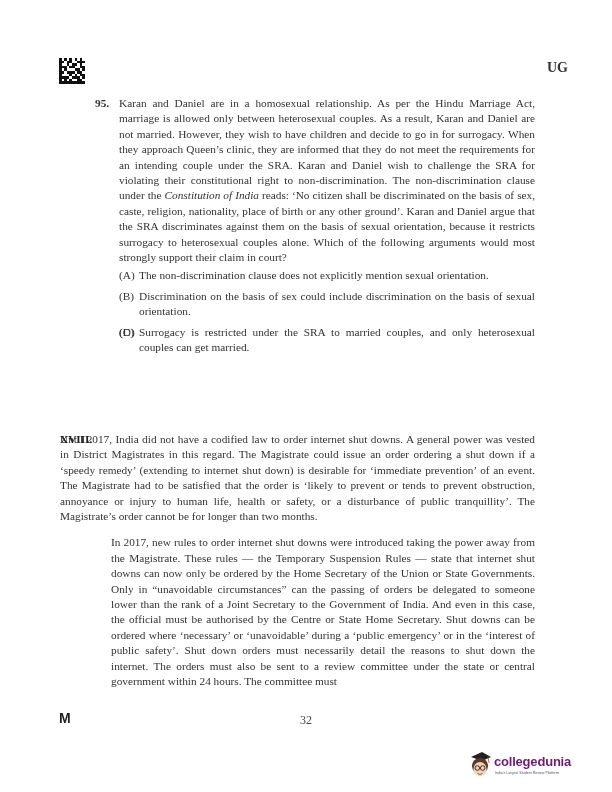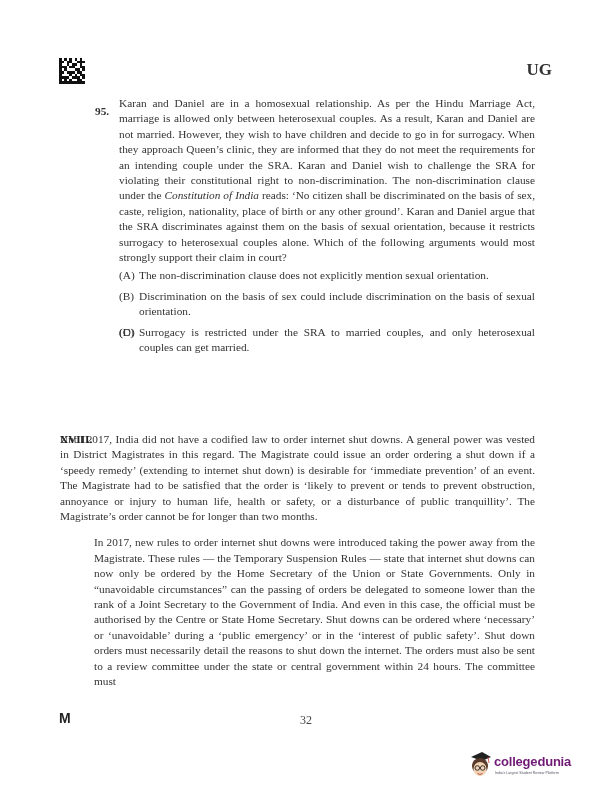--- a/index.html
+++ b/index.html
@@ -8,41 +8,41 @@
       font-family: "DejaVu Serif", "Liberation Serif", serif;
       color: #2a2a2a;
     }
     .qr {
       position: absolute; left: 59px; top: 58px; width: 26px; height: 26px;
       display: grid; grid-template-columns: repeat(10, 1fr); grid-template-rows: repeat(10, 1fr);
     }
     .qr span { display: block; }
     .qr .on { background: #111; }
     .ug {
-      position: absolute; right: 60px; top: 60px;
-      font-family: "Liberation Serif", serif; font-weight: bold; font-size: 17px; color: #333;
+      position: absolute; right: 44px; top: 60px;
+      font-family: "Liberation Serif", serif; font-weight: bold; font-size: 14px; color: #333;
     }
     .text {
       font-family: "Liberation Serif", serif;
       font-size: 11.3px; line-height: 15.4px; color: #333;
       text-align: justify;
     }
     .q95 { position: absolute; left: 95px; top: 96px; width: 440px; }
-    .qnum { position: absolute; left: 0; top: 8px; font-weight: bold; }
+    .qnum { position: absolute; left: 0; top: 0; font-weight: bold; }
     .qbody { margin-left: 24px; font-family: Liberation Serif, serif; }
     .qbody i { font-style: italic; }
     .options { margin-left: 24px; margin-top: 3px; }
     .opt { position: relative; padding-left: 20px; margin-bottom: 5px; }
     .opt .lbl { position: absolute; left: 0; top: 0; }
     .sec {
       position: absolute; left: 60px; top: 432px; width: 475px;
     }
     .secnum { position: absolute; left: 0; top: 0; font-weight: bold; color: #222; }
     .secbody { }
-    .para2 { margin-left: 34px; margin-top: 11px; }
+    .para2 { margin-left: 51px; margin-top: 11px; }
     .footer-m {
       position: absolute; left: 59px; top: 710px;
       font-family: "Liberation Sans", sans-serif; font-weight: bold; font-size: 14px; color: #222;
     }
     .pagenum {
       position: absolute; left: 300px; top: 713px;
       font-family: "Liberation Serif", serif; font-size: 12px; color: #444;
     }
     .logo {
       position: absolute; left: 468px; top: 748px; width: 140px; height: 40px;

